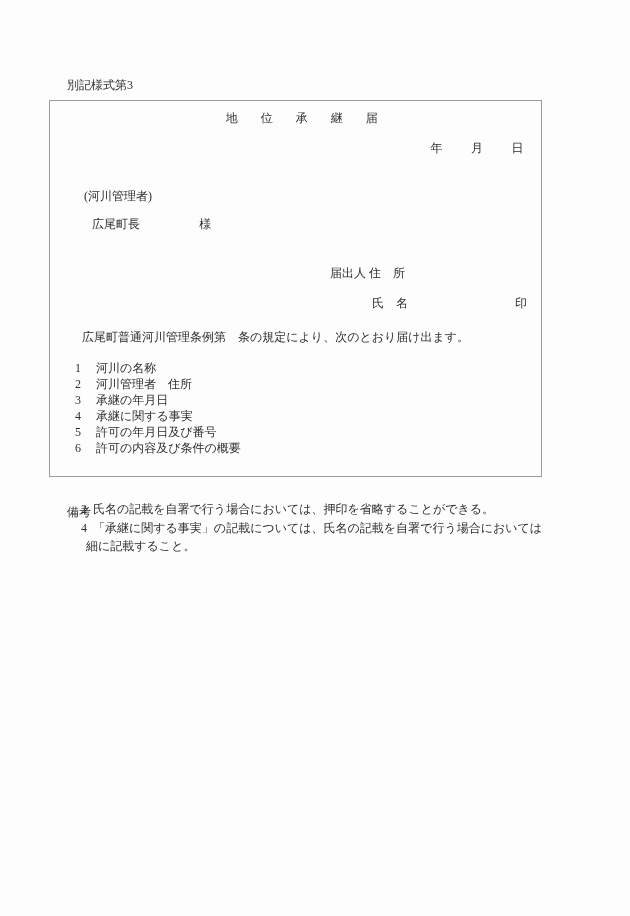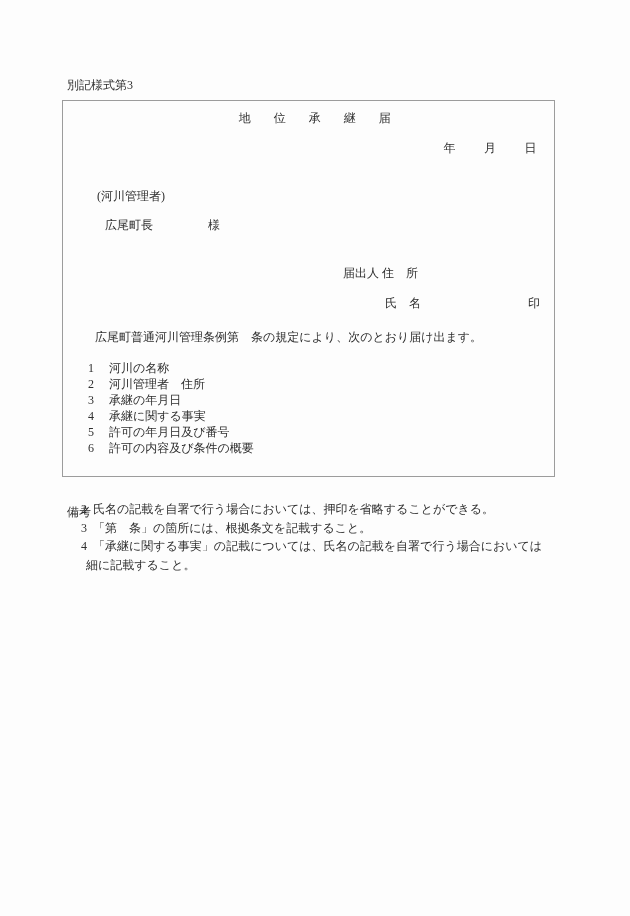--- a/index.html
+++ b/index.html
@@ -18,21 +18,21 @@
     overflow: hidden;
   }
   .form-number {
     position: absolute;
     left: 67px;
     top: 79px;
     line-height: 13px;
   }
   .form-box {
     position: absolute;
-    left: 62px;
+    left: 49px;
     top: 100px;
     width: 493px;
     height: 377px;
     border: 1.5px solid #9c9c9c;
     box-sizing: border-box;
   }
   .form-title {
     position: absolute;
     top: 11px;
     left: 0;
@@ -54,20 +54,21 @@
     position: absolute;
     left: 34px;
     top: 89px;
     line-height: 13px;
   }
   .recipient-row {
     position: absolute;
     left: 42px;
     top: 118px;
     line-height: 13px;
+    font-family: Liberation Mono, monospace;
   }
   .recipient-row .honorific {
     margin-left: 52px;
   }
   .declarant-address-row {
     position: absolute;
     left: 280px;
     top: 166px;
     line-height: 13px;
   }
@@ -193,21 +194,18 @@
 
   </div>
 
   <div class="notes-label">備考</div>
 
   <div class="notes-list">
     <div class="note-item">
       <span class="note-num">2</span><span class="note-text">氏名の記載を自署で行う場合においては、押印を省略することができる。</span>
     </div>
     <div class="note-item">
-      <span class="note-num">3</span><span class="note-text">「第　条」の箇所には、根拠条文を記載すること。</span>
-    </div>
-    <div class="note-item">
       <span class="note-num">4</span><span class="note-text">「承継に関する事実」の記載については、氏名の記載を自署で行う場合においては
 細に記載すること。</span>
     </div>
   </div>
 
 </div>
 
 </body></html>

